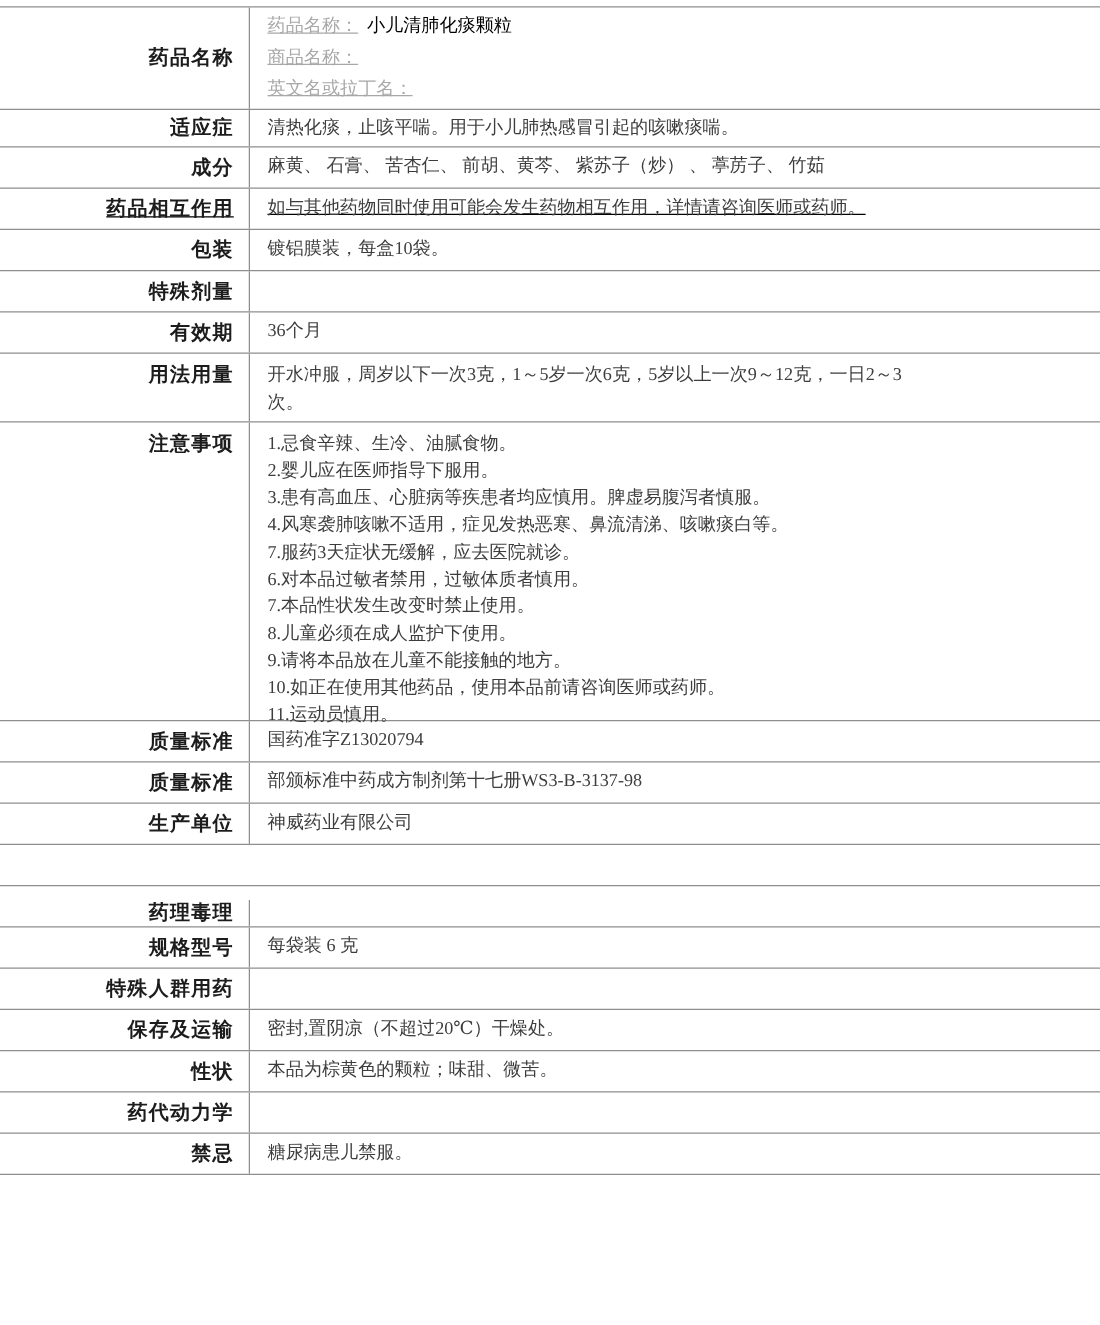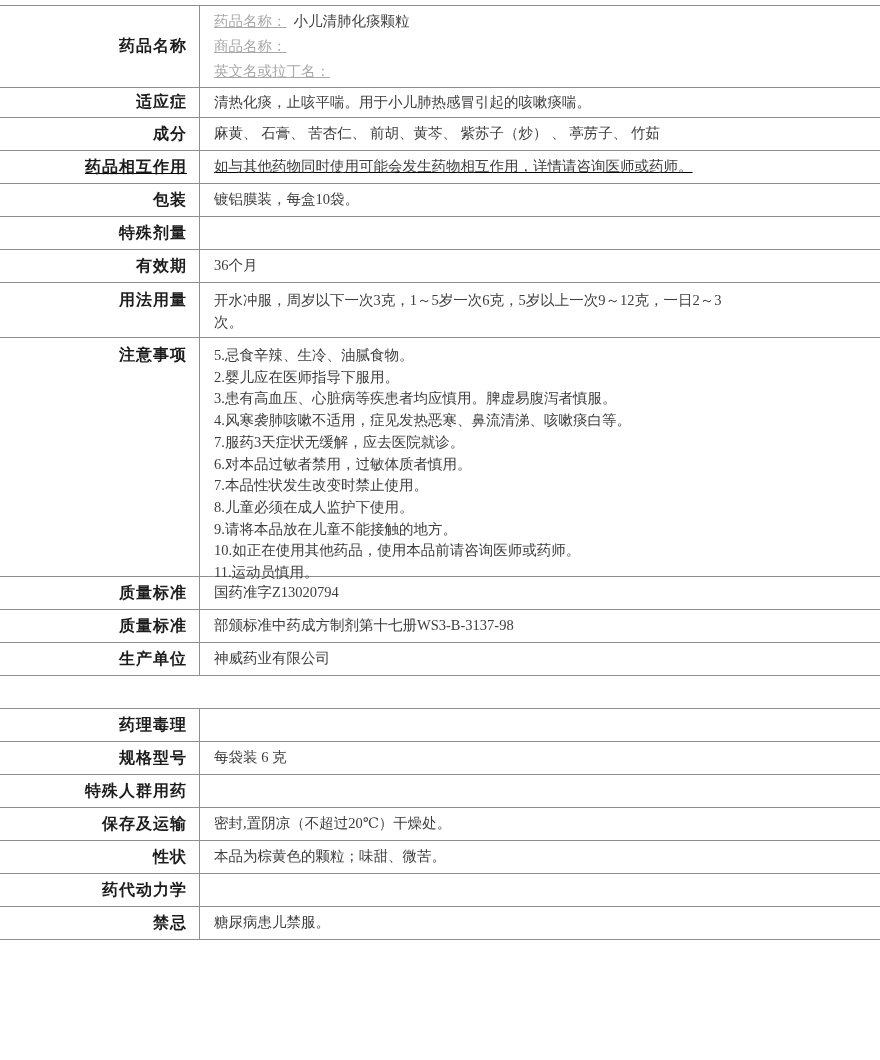--- a/index.html
+++ b/index.html
@@ -46,21 +46,21 @@
     display:flex;
     flex-direction:column;
   }
   .row.v-center .label-cell{align-items:center;padding-left:32px;}
   .row.v-center .content-cell{justify-content:center;}
   .row.v-top .label-cell{align-items:flex-start;padding-top:7px;}
   .row.v-top .content-cell{justify-content:flex-start;padding-top:7px;}
   .content-line{line-height:21.7px;}
   .name-line{line-height:25px;white-space:nowrap;}
   .name-line .key{color:var(--muted-color);text-decoration:underline;}
-  .name-line .val{color:#404040;margin-left:7px;}
+  .name-line .val{color:#000000;margin-left:7px;}
 </style>
 </head>
 <body>
 
 <div class="drug-table" id="drug-table">
     <div class="row v-center" style="height: 82px;">
       <div class="label-cell">药品名称</div>
       <div class="content-cell">
         <div class="name-line"><span class="key">药品名称：</span><span class="val">小儿清肺化痰颗粒</span></div>
         <div class="name-line"><span class="key">商品名称：</span><span class="val"></span></div>
@@ -106,21 +106,21 @@
     <div class="row v-top" style="height: 55px;">
       <div class="label-cell">用法用量</div>
       <div class="content-cell">
         <div class="content-line">开水冲服，周岁以下一次3克，1～5岁一次6克，5岁以上一次9～12克，一日2～3</div>
         <div class="content-line">次。</div>
       </div>
     </div>
     <div class="row v-top" style="height: 239px;">
       <div class="label-cell">注意事项</div>
       <div class="content-cell">
-        <div class="content-line">5.忌食辛辣、生冷、油腻食物。</div>
+        <div class="content-line">1.忌食辛辣、生冷、油腻食物。</div>
         <div class="content-line">2.婴儿应在医师指导下服用。</div>
         <div class="content-line">3.患有高血压、心脏病等疾患者均应慎用。脾虚易腹泻者慎服。</div>
         <div class="content-line">4.风寒袭肺咳嗽不适用，症见发热恶寒、鼻流清涕、咳嗽痰白等。</div>
         <div class="content-line">7.服药3天症状无缓解，应去医院就诊。</div>
         <div class="content-line">6.对本品过敏者禁用，过敏体质者慎用。</div>
         <div class="content-line">7.本品性状发生改变时禁止使用。</div>
         <div class="content-line">8.儿童必须在成人监护下使用。</div>
         <div class="content-line">9.请将本品放在儿童不能接触的地方。</div>
         <div class="content-line">10.如正在使用其他药品，使用本品前请咨询医师或药师。</div>
         <div class="content-line">11.运动员慎用。</div>
@@ -142,21 +142,21 @@
       <div class="label-cell">生产单位</div>
       <div class="content-cell">
         <div class="content-line">神威药业有限公司</div>
       </div>
     </div>
     <div class="row v-center" style="height: 33px;">
       <div class="content-cell">
         <div class="content-line"></div>
       </div>
     </div>
-    <div class="row v-center" style="height: 33px;">
+    <div class="row v-center" style="height: 33px; align-items: flex-end;">
       <div class="label-cell">药理毒理</div>
       <div class="content-cell">
         <div class="content-line"></div>
       </div>
     </div>
     <div class="row v-center" style="height: 33px;">
       <div class="label-cell">规格型号</div>
       <div class="content-cell">
         <div class="content-line">每袋装 6 克</div>
       </div>

